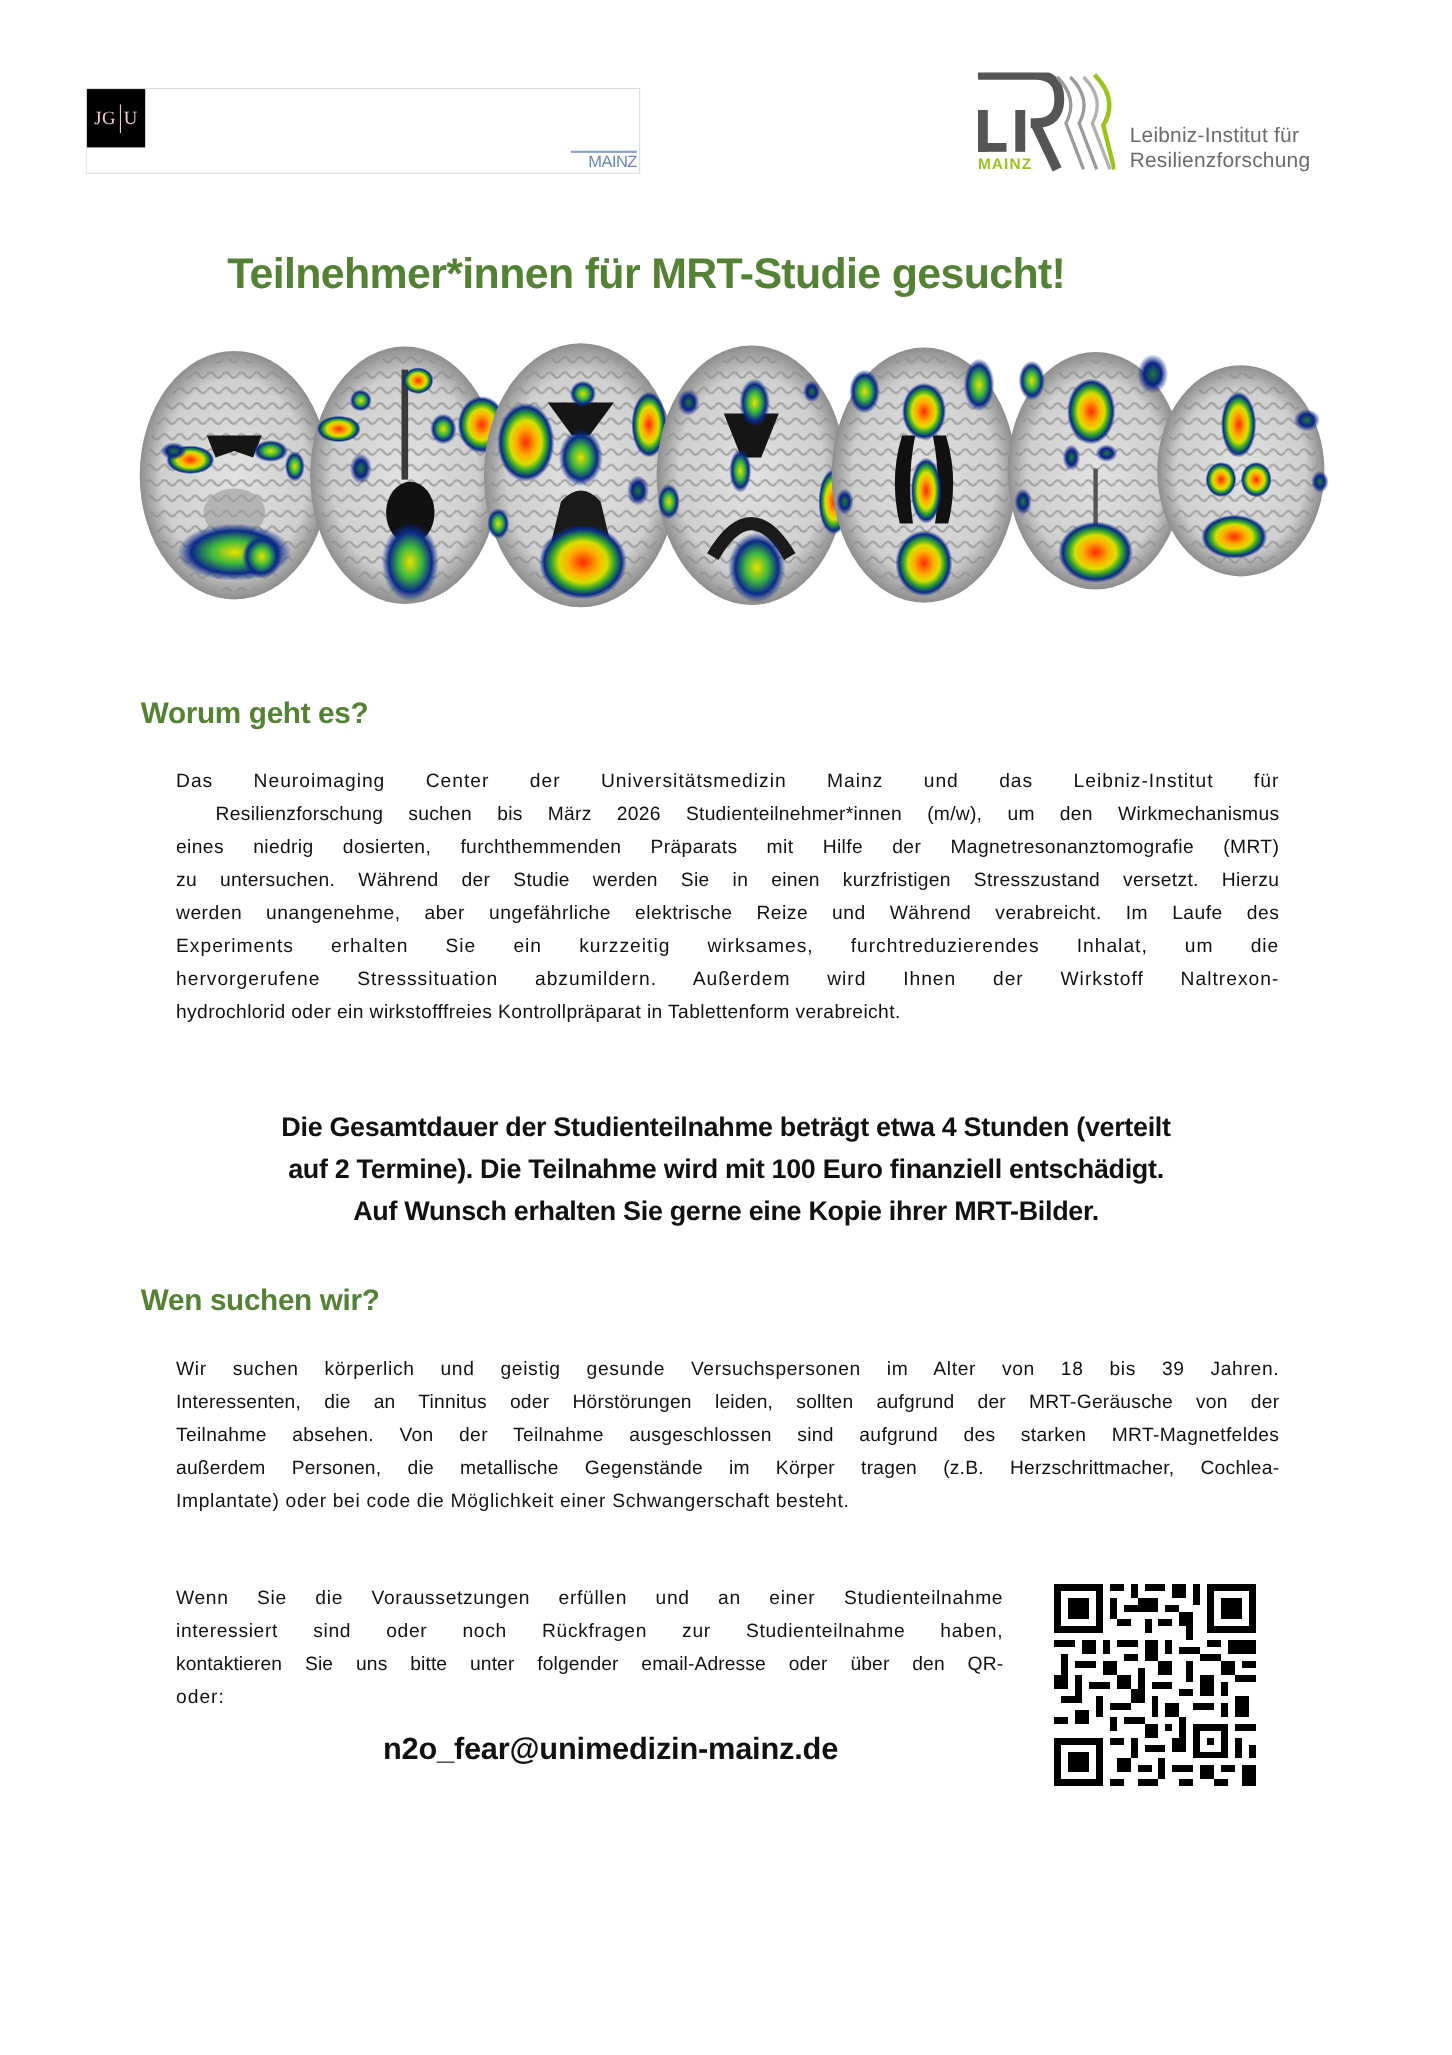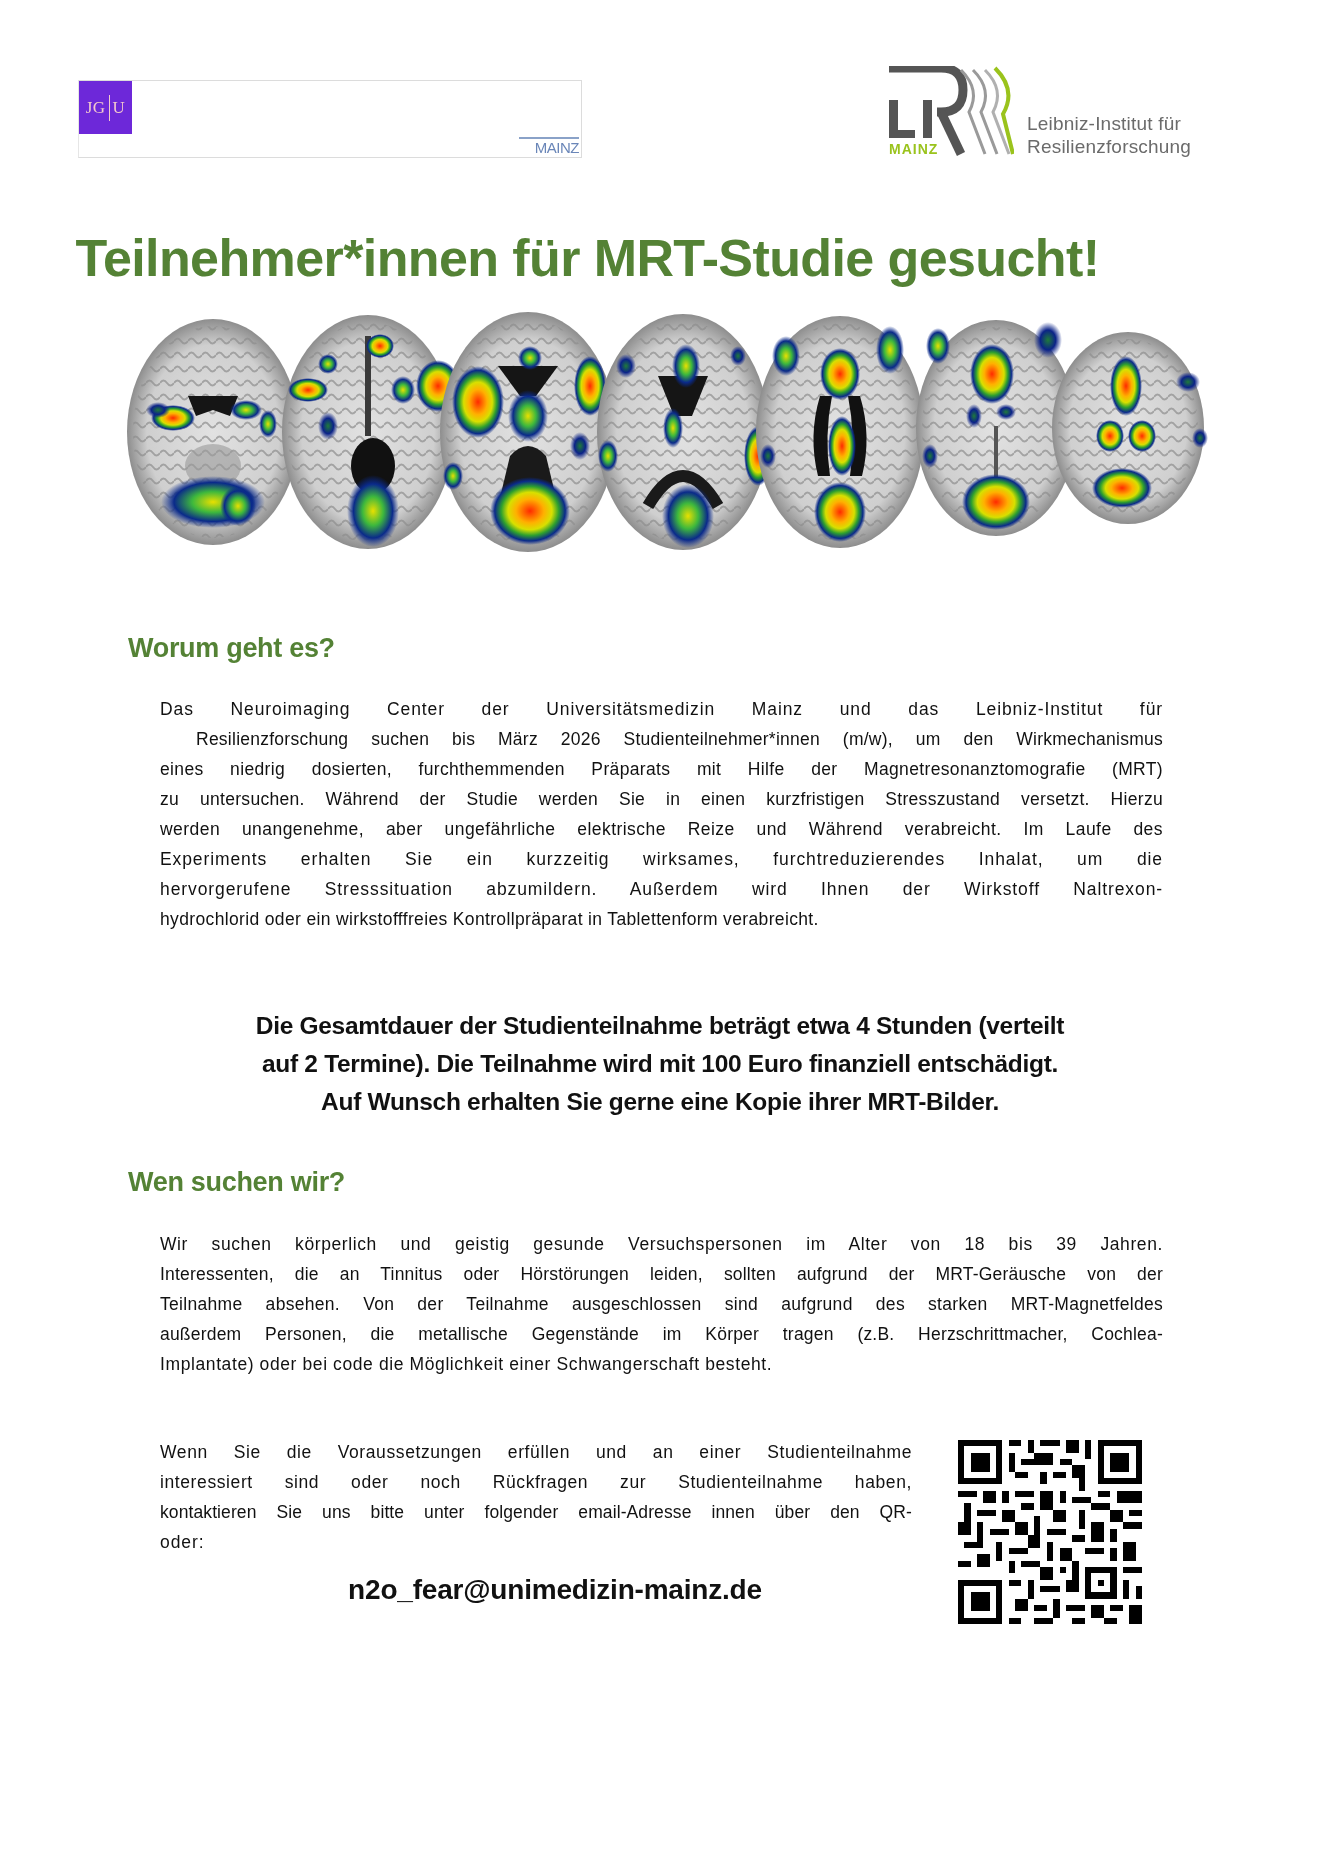--- a/index.html
+++ b/index.html
@@ -2,35 +2,35 @@
 <html><head>
 <meta charset="utf-8">
 <style>
   html, body { margin:0; padding:0; background:#ffffff; }
   body { width:1320px; height:1868px; position:relative; overflow:hidden;
          font-family:"Liberation Sans", "DejaVu Sans", sans-serif; color:#111; }
   .abs { position:absolute; }
 
   
   #um-logo { left:78px; top:80px; width:504px; height:78px; border:1px solid #dcdcdc; border-left:1px solid #e6e6e6; box-sizing:border-box; }
-  #jgu-box { position:absolute; left:0; top:0; width:53px; height:53px; background:#6d28d9; color:#f3c9cd;
+  #jgu-box { position:absolute; left:0; top:0; width:53px; height:53px; background:#000000; color:#f3c9cd;
              font-family:"Liberation Serif", serif; font-size:17px; display:flex; align-items:center; justify-content:center; letter-spacing:0.5px;text-align:center; }
   #jgu-box .bar { display:inline-block; width:1px; height:26px; background:#f3c9cd; margin:0 3px; vertical-align:middle; }
   #um-word { position:absolute; left:82px; top:6px; white-space:nowrap; line-height:44px; }
   #um-word .light { font-size:33px; color:#3d62a0; letter-spacing:-0.5px; font-weight:normal; display:inline-block; transform:scaleX(0.86); transform-origin:left; }
   #um-word .bold { font-size:44px; color:#5d81b8; font-weight:bold; letter-spacing:-1px; position:absolute; left:216px; top:-2px; }
   #um-mainz { position:absolute; right:2px; top:56px; width:60px; border-top:2px solid #8aa2c8; text-align:right;
               font-size:15px; color:#6a86b8; line-height:18px; letter-spacing:-0.5px; }
 
   
   #lir-logo { left:889px; top:66px; width:340px; height:92px; }
   #lir-text { position:absolute; left:138px; top:46px; color:#6b6b6b; font-size:19px; line-height:23px; white-space:nowrap; letter-spacing:0.2px; }
 
   
-  #headline { left:0; width:1175px; top:228px; text-align:center; color:#548235; font-weight:bold; font-size:52px; letter-spacing:-0.6px; }
+  #headline { left:0; width:1175px; top:228px; text-align:center; color:#548235; font-weight:bold; font-size:39px; letter-spacing:-0.6px; }
 
   
   #brain-strip { left:118px; top:306px; width:1100px; height:252px; }
 
   
   .sec-h { color:#548235; font-weight:bold; font-size:27px; left:128px; letter-spacing:-0.3px; }
 
   
   .para { left:160px; width:1003px; font-size:17.5px; line-height:30px; letter-spacing:0.9px; color:#111; }
   .para .ln { display:block; text-align:justify; text-align-last:justify; white-space:nowrap; height:30px; overflow:visible; }
@@ -232,21 +232,21 @@
   <span class="ln" style="letter-spacing:0.6px;">Wir suchen körperlich und geistig gesunde Versuchspersonen im Alter von 18 bis 39 Jahren.</span>
   <span class="ln" style="letter-spacing:0.2px;">Interessenten, die an Tinnitus oder Hörstörungen leiden, sollten aufgrund der MRT-Geräusche von der</span>
   <span class="ln" style="letter-spacing:0.3px;">Teilnahme absehen. Von der Teilnahme ausgeschlossen sind aufgrund des starken MRT-Magnetfeldes</span>
   <span class="ln" style="letter-spacing:0.2px;">außerdem Personen, die metallische Gegenstände im Körper tragen (z.B. Herzschrittmacher, Cochlea-</span>
   <span class="ln last" style="letter-spacing:0.6px;">Implantate) oder bei code die Möglichkeit einer Schwangerschaft besteht.</span>
 </div>
 
 <div class="abs para contact" style="top:1437px;">
   <span class="ln" style="letter-spacing:0.6px;">Wenn Sie die Voraussetzungen erfüllen und an einer Studienteilnahme</span>
   <span class="ln" style="letter-spacing:0.6px;">interessiert sind oder noch Rückfragen zur Studienteilnahme haben,</span>
-  <span class="ln" style="letter-spacing:0.1px;">kontaktieren Sie uns bitte unter folgender email-Adresse innen über den QR-</span>
+  <span class="ln" style="letter-spacing:0.1px;">kontaktieren Sie uns bitte unter folgender email-Adresse oder über den QR-</span>
   <span class="ln last">oder:</span>
 </div>
 
 <div id="email" class="abs">n2o_fear@unimedizin-mainz.de</div>
 
 <svg id="qr" class="abs" viewBox="0 0 29 29" shape-rendering="crispEdges">
   <rect width="29" height="29" fill="#fff"></rect>
 
   <g fill="#000">
     <rect x="0" y="0" width="7" height="7"></rect>

